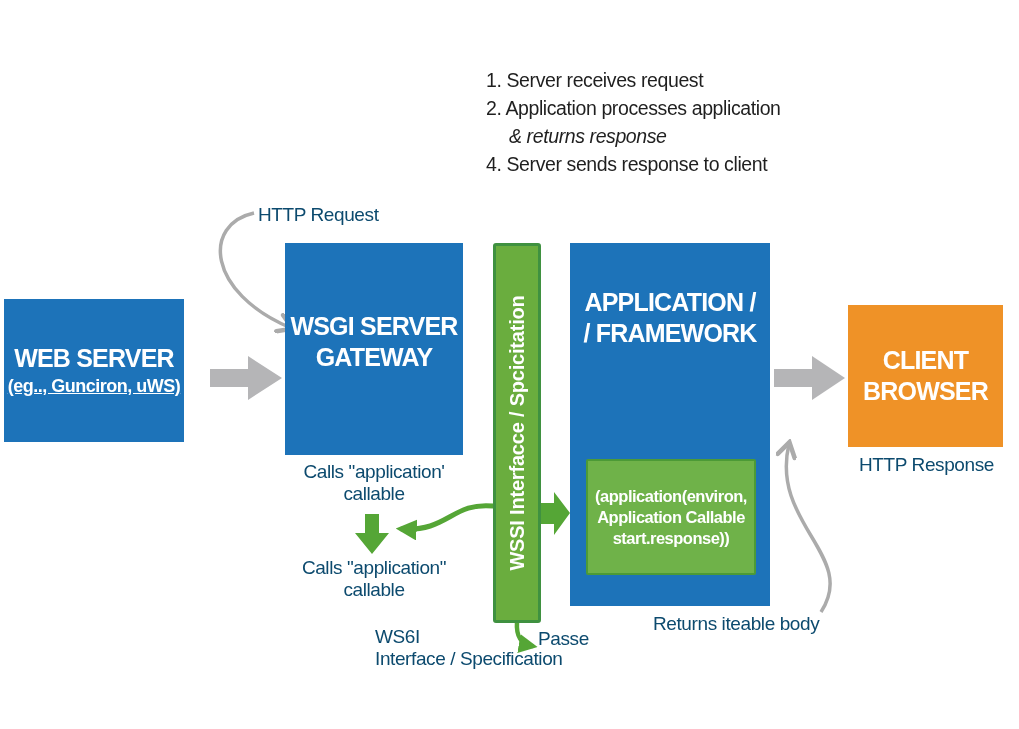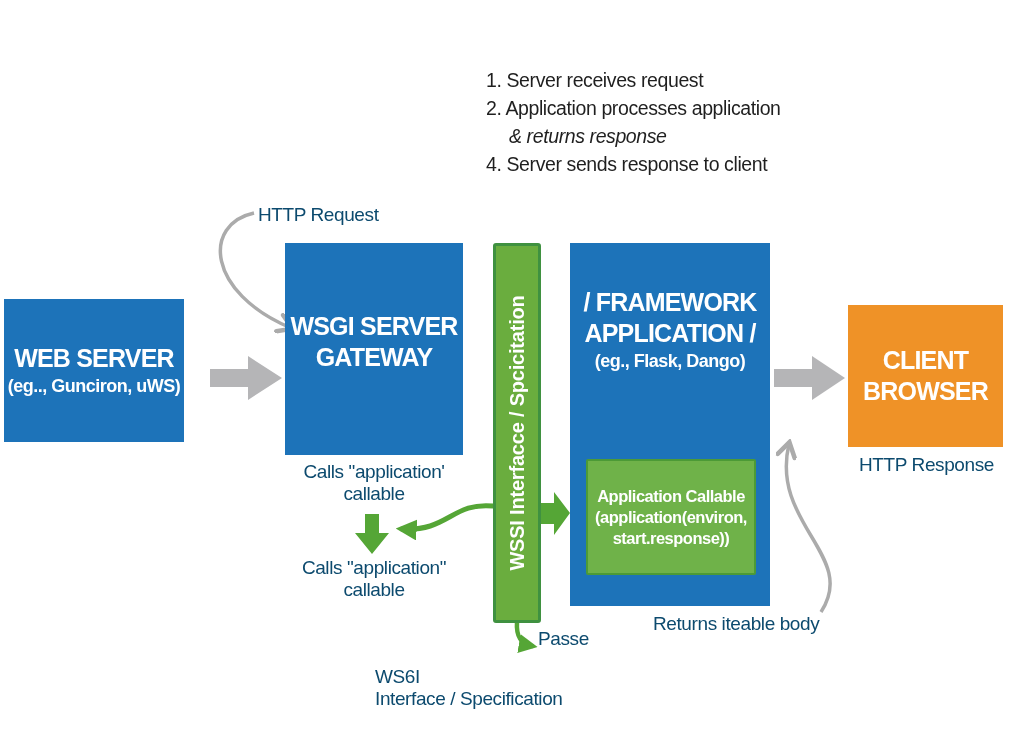--- a/index.html
+++ b/index.html
@@ -10,21 +10,21 @@
   svg.overlay{position:absolute;left:0;top:0;width:1019px;height:729px;pointer-events:none;}
 
   
   .node{
     position:absolute;display:flex;flex-direction:column;align-items:center;justify-content:center;
     color:#ffffff;text-align:center;font-weight:bold;
   }
   .blue{background:#1d73b9;}
   .orange{background:#ef9227;}
   .node .title{font-size:25px;line-height:31px;letter-spacing:-0.8px;}
-  .node .subtitle{font-size:18px;line-height:24px;letter-spacing:-0.5px;font-weight:bold;}
+  .node .subtitle{font-size:18px;line-height:24px;letter-spacing:-0.5px;font-weight:bold;text-decoration:underline;}
 
   
   .gateway{justify-content:flex-start;padding-top:68px;box-sizing:border-box;}
 
   
   .pyapp{justify-content:flex-start;padding-top:44px;box-sizing:border-box;}
 
   
   .vbar{
     position:absolute;background:#6aad3e;border:3px solid #3f9140;border-radius:3px;box-sizing:border-box;
@@ -105,40 +105,39 @@
   <div class="lbl center" style="left:285px;top:461px;width:178px;">
     <div>Calls "application'</div>
     <div>callable</div>
   </div>
 
   <div class="lbl center" style="left:285px;top:557px;width:178px;">
     <div>Calls "application"</div>
     <div>callable</div>
   </div>
 
-  <div class="lbl" style="left:375px;top:626px;margin-top:40px;">
+  <div class="lbl" style="left:375px;top:626px;">
     <div>WS6I</div>
     <div>Interface / Specification</div>
   </div>
 
   <div class="vbar" style="left:493px;top:243px;width:48px;height:380px;">
     <div class="vlabel">WSSI Interfacce / Spcicitation</div>
   </div>
 
   <div class="lbl" style="left:538px;top:628px;">Passe</div>
 
   <div class="node blue pyapp" style="left:570px;top:243px;width:200px;height:363px;">
+    <div class="title">APPLICATION /</div>
     <div class="title">/ FRAMEWORK</div>
-    <div class="title">APPLICATION /</div>
-    <div class="subtitle">(eg., Flask, Dango)</div>
   </div>
 
   <div class="callable" style="left:586px;top:459px;width:170px;height:116px;">
+    <div>(application(environ,</div>
     <div>Application Callable</div>
-    <div>(application(environ,</div>
     <div>start.response))</div>
   </div>
 
   <div class="lbl" style="left:653px;top:613px;">Returns iteable body</div>
 
   <div class="node orange" style="left:848px;top:305px;width:155px;height:142px;">
     <div class="title">CLIENT</div>
     <div class="title">BROWSER</div>
   </div>
 

